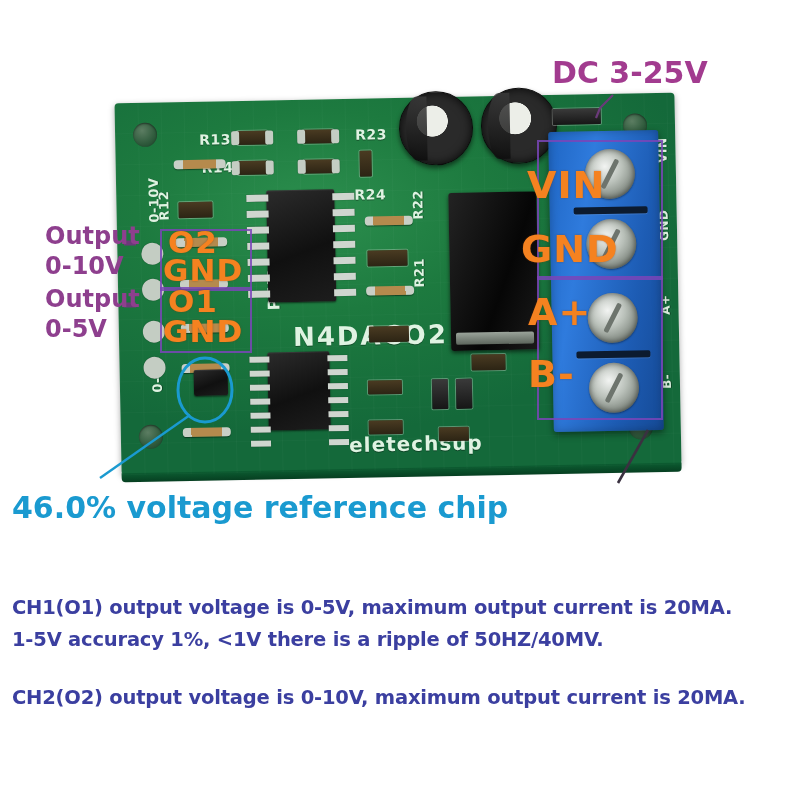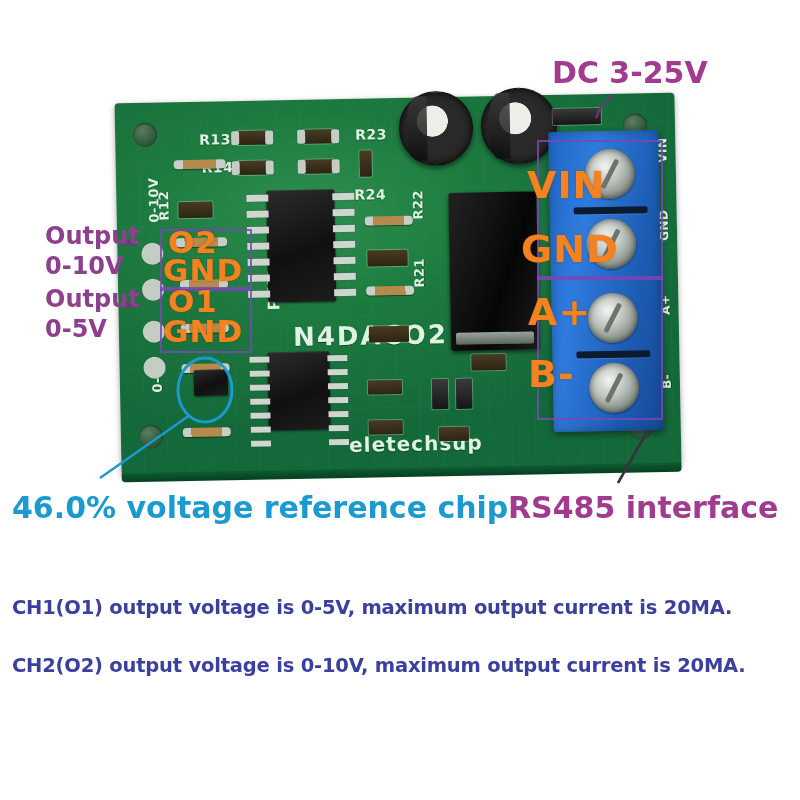--- a/index.html
+++ b/index.html
@@ -406,22 +406,22 @@
 
   <div class="callout purple" style="left:45px; top:222px; font-size:24px;">Output</div>
   <div class="callout purple" style="left:45px; top:252px; font-size:24px;">0-10V</div>
   <div class="callout purple" style="left:45px; top:285px; font-size:24px;">Output</div>
   <div class="callout purple" style="left:45px; top:315px; font-size:24px;">0-5V</div>
 
   <div class="callout magenta" style="left:552px; top:55px; font-size:30px;">DC 3-25V</div>
 
   <div class="callout cyan" style="left:12px; top:490px; font-size:30px;">46.0% voltage reference chip</div>
 
-  <div class="callout magenta" style="left:508px; top:490px; font-size:30px;">RS485 interface</div>
 
 
 </div>
 
 <div id="specs">
   <div class="specline">CH1(O1) output voltage is 0-5V, maximum output current is 20MA.</div>
+  <div class="specline">1-5V accuracy 1%, &lt;1V there is a ripple of 50HZ/40MV.</div>
   <div class="specgap"></div>
   <div class="specline">CH2(O2) output voltage is 0-10V, maximum output current is 20MA.</div>
 </div>
 
 </body></html>

